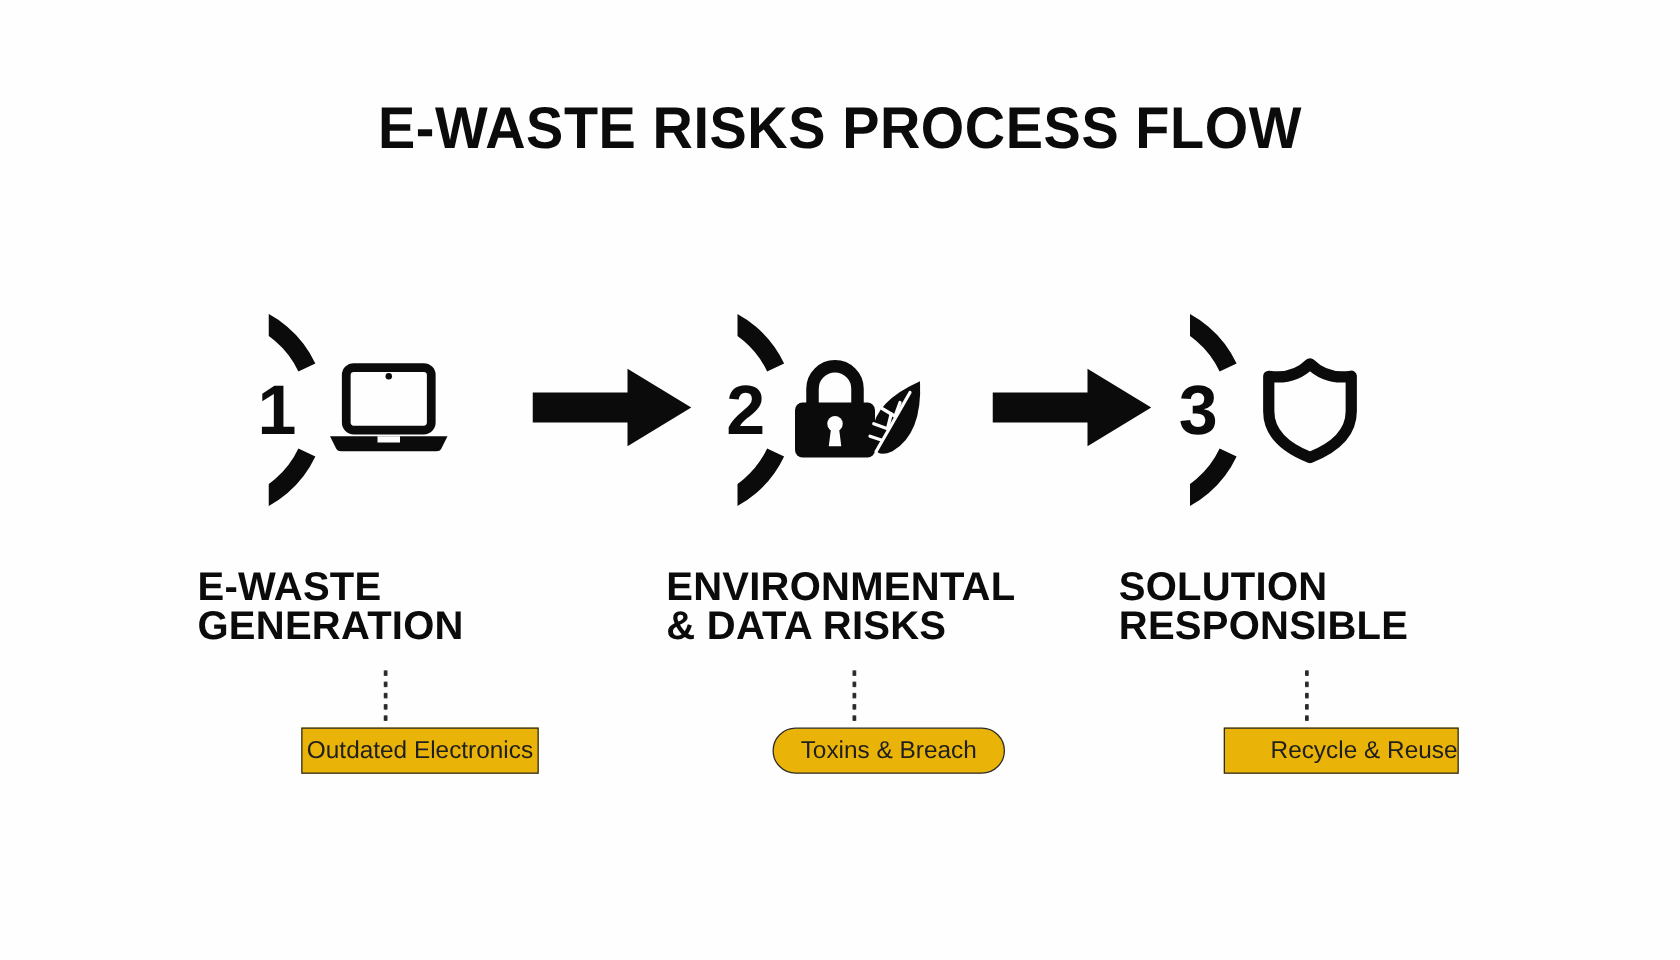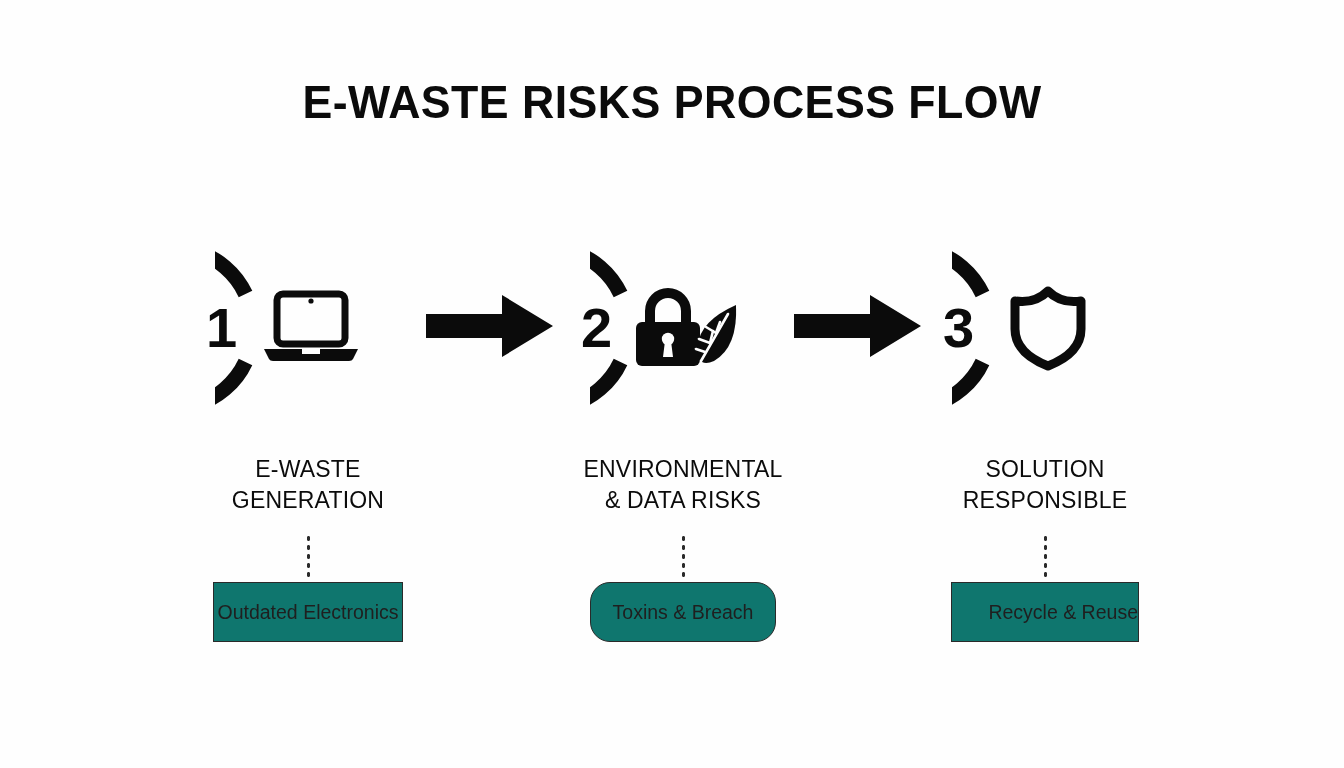--- a/index.html
+++ b/index.html
@@ -94,24 +94,24 @@
     justify-content: center;
   }
   .glyph svg { display: block; }
 
   
   .caption {
     position: absolute;
     top: 222px;
     left: 0;
     width: 300px;
-    text-align: center;
-    font-family: "Liberation Sans", sans-serif;
-    font-weight: normal;
-    font-size: 23px;
+    text-align: left;
+    font-family: "Liberation Sans", sans-serif;
+    font-weight: bold;
+    font-size: 32px;
     line-height: 31px;
     letter-spacing: 0.2px;
     color: #0b0b0b;
   }
   .caption .ln { display: block; }
 
   
   .dotted {
     position: absolute;
     top: 302px;
@@ -122,31 +122,32 @@
       radial-gradient(circle, #2b2b2b 45%, rgba(0,0,0,0) 50%);
     background-size: 3px 9px;
     background-repeat: repeat-y;
   }
 
   
   .tag-box {
     position: absolute;
     top: 350px;
     box-sizing: border-box;
-    height: 60px;
+    height: 37px;
     border: 1.6px solid #2a2a2a;
-    background: #0f766e;
+    background: #eab308;
     display: flex;
     align-items: center;
     justify-content: center;
     font-family: "Liberation Sans", sans-serif;
     font-weight: normal;
     font-size: 19.5px;
     color: #1f1f1f;
     white-space: nowrap;
+    margin-left: 28px;
   }
   .step-1 .tag-box { left: 55px; width: 190px; }
   .step-2 .tag-box { left: 57px; width: 186px; border-radius: 20px; }
   .step-3 .tag-box { left: 56px; width: 188px; justify-content: flex-end; }
 
   
   .arrow {
     position: absolute;
     top: 293px;
     width: 128px;

